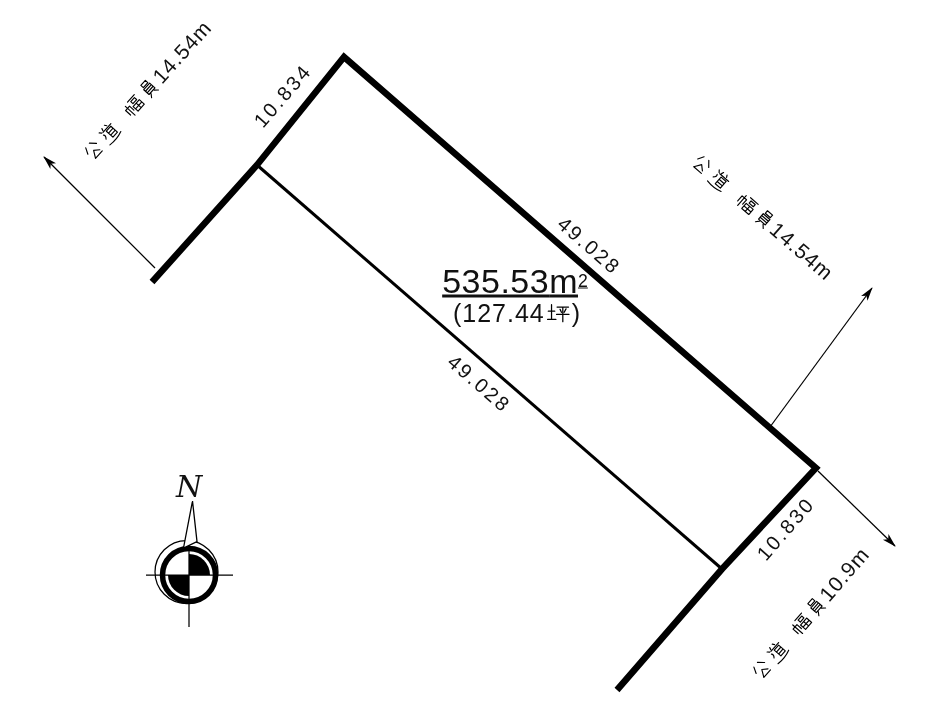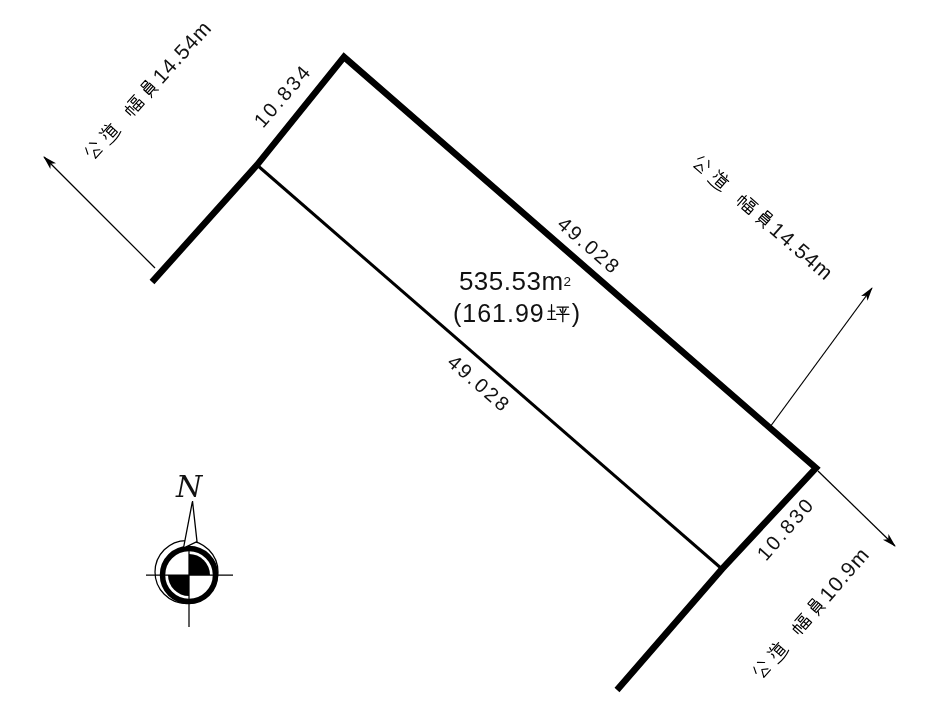--- a/index.html
+++ b/index.html
@@ -14,21 +14,21 @@
   .lbl{
     position:absolute;white-space:nowrap;display:flex;align-items:center;
     transform:translate(-50%,-50%) rotate(var(--rot,0deg));color:#111;
   }
   .dim{font-size:20px;letter-spacing:2.5px;}
   .road{font-size:21px;letter-spacing:1px;}
   .word-gap{display:inline-block;width:13px;}
   .kj{width:21px;height:21px;margin:0 1px;flex:0 0 auto;}
   .kj-big{width:23px;height:23px;margin:0 2px;}
   .kpath{stroke:#000;stroke-width:5.5;fill:none;stroke-linecap:round;stroke-linejoin:round;}
-  .area1{font-size:26px;letter-spacing:0.5px;}
+  .area1{font-size:34px;letter-spacing:0.5px;text-decoration:underline;}
   .area1 sup{font-size:0.52em;vertical-align:super;letter-spacing:0;}
   .area2{font-size:25px;letter-spacing:1px;}
   .north{font-family:"DejaVu Serif","Liberation Serif",serif;font-style:italic;font-size:30px;letter-spacing:0;}
 </style>
 </head>
 <body>
 
 <div class="stage">
 
   <svg class="linework" viewBox="0 0 943 708" aria-hidden="true">
@@ -129,21 +129,21 @@
   <div class="lbl dim" style="left:479px;top:384px;--rot:41deg">49.028</div>
   <div class="lbl dim" style="left:786px;top:529px;--rot:-49deg">10.830</div>
 
   <div class="lbl area1" style="left:515px;top:281px">
     <span>535.53</span>
       <span>m</span>
       <sup>2</sup>
   </div>
   <div class="lbl area2" style="left:517px;top:313px">
     <span>(</span>
-      <span>161.99</span>
+      <span>127.44</span>
     <svg class="kj kj-big">
         <use href="#k-tsubo"></use>
       </svg>
     <span>)</span>
   </div>
 
   <div class="lbl north" style="left:189px;top:486px">N</div>
 
 </div>
 

